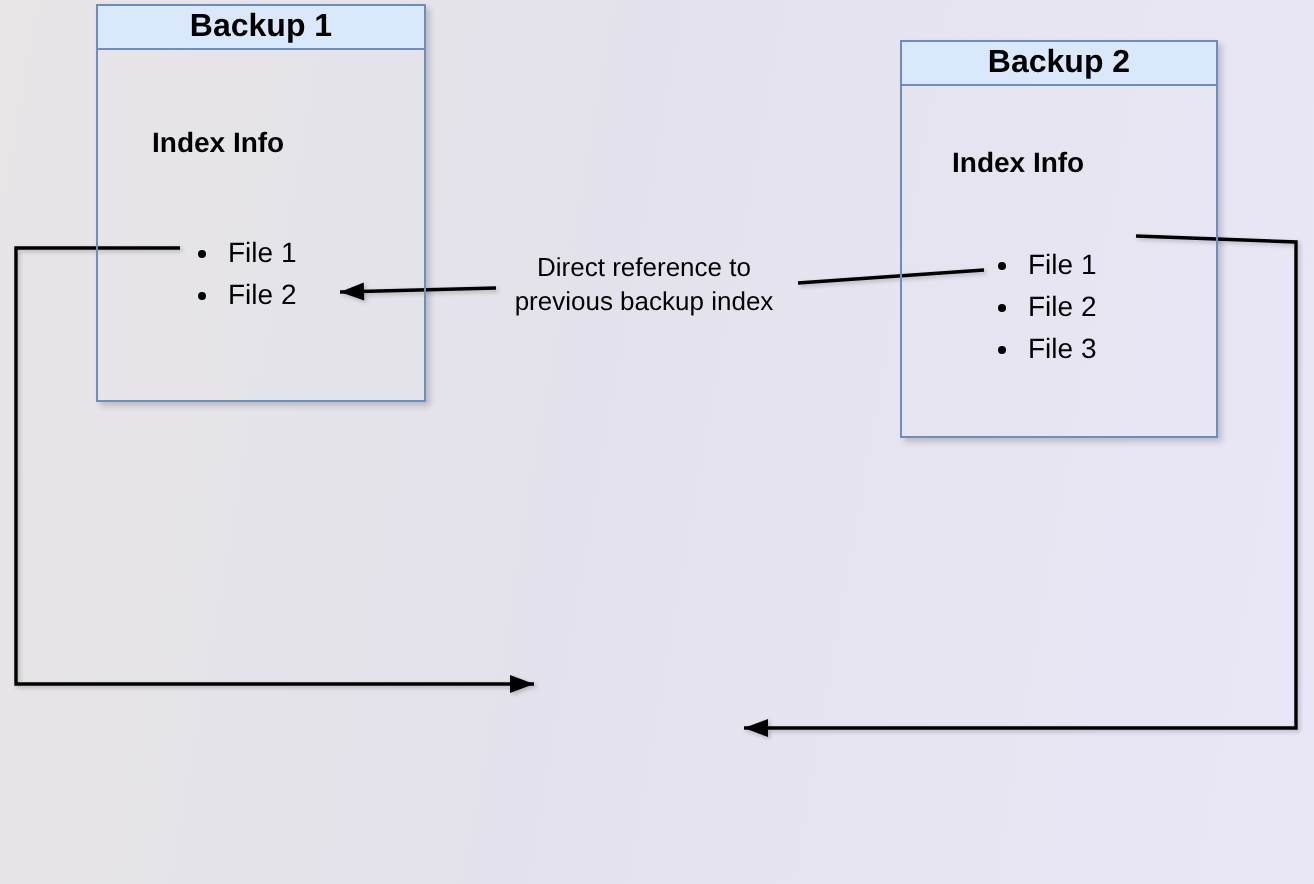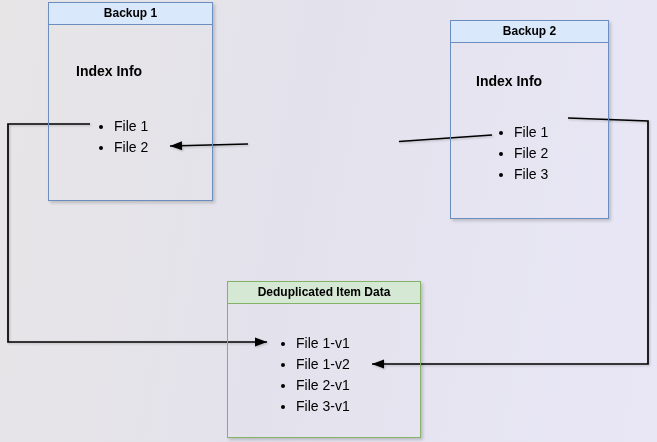--- a/index.html
+++ b/index.html
@@ -26,21 +26,21 @@
     position:absolute;
     border:1px solid;
     box-shadow:2px 2px 3px rgba(0,0,0,0.18);
     background:transparent;
   }
   .box.blue{border-color:var(--blue-border);}
   .box.green{border-color:var(--green-border);}
   .box-header{
     position:absolute;left:0;right:0;top:0;height:21px;
     border-bottom:1px solid;
-    font-size:12px;font-weight:bold;line-height:21px;text-align:center;
+    font-size:16px;font-weight:bold;line-height:21px;text-align:center;
   }
   .blue .box-header{background:var(--blue-fill);border-bottom-color:var(--blue-border);}
   .green .box-header{background:var(--green-fill);border-bottom-color:var(--green-border);}
   .index-label{
     position:absolute;font-size:14px;line-height:16px;white-space:nowrap;font-weight:bold;
   }
   ul.file-list{
     position:absolute;margin:0;list-style:disc;
     font-size:14px;line-height:21px;white-space:nowrap;
   }
@@ -79,24 +79,19 @@
   <div class="box blue" style="left:450px;top:20px;width:157px;height:197px;">
     <div class="box-header">Backup 2</div>
     <div class="index-label" style="left:25px;top:52px;">Index Info</div>
     <ul class="file-list" style="top:101px;left:0;padding-left:63px;">
       <li>File 1</li>
       <li>File 2</li>
       <li>File 3</li>
     </ul>
   </div>
 
-  <div class="box green" style="left:227px;top:281px;width:192px;height:155px;">
-    <div class="box-header">Deduplicated Item Data</div>
-    <ul class="file-list" style="top:51px;left:0;padding-left:68px;">
-      <li>File 1-v1</li>
-      <li>File 1-v2</li>
-      <li>File 2-v1</li>
-      <li>File 3-v1</li>
-    </ul>
+
+  <div class="annotation">
+    <span>Direct reference to</span>
+    <span>previous backup index</span>
   </div>
-
 
 </div>
 
 </body></html>

